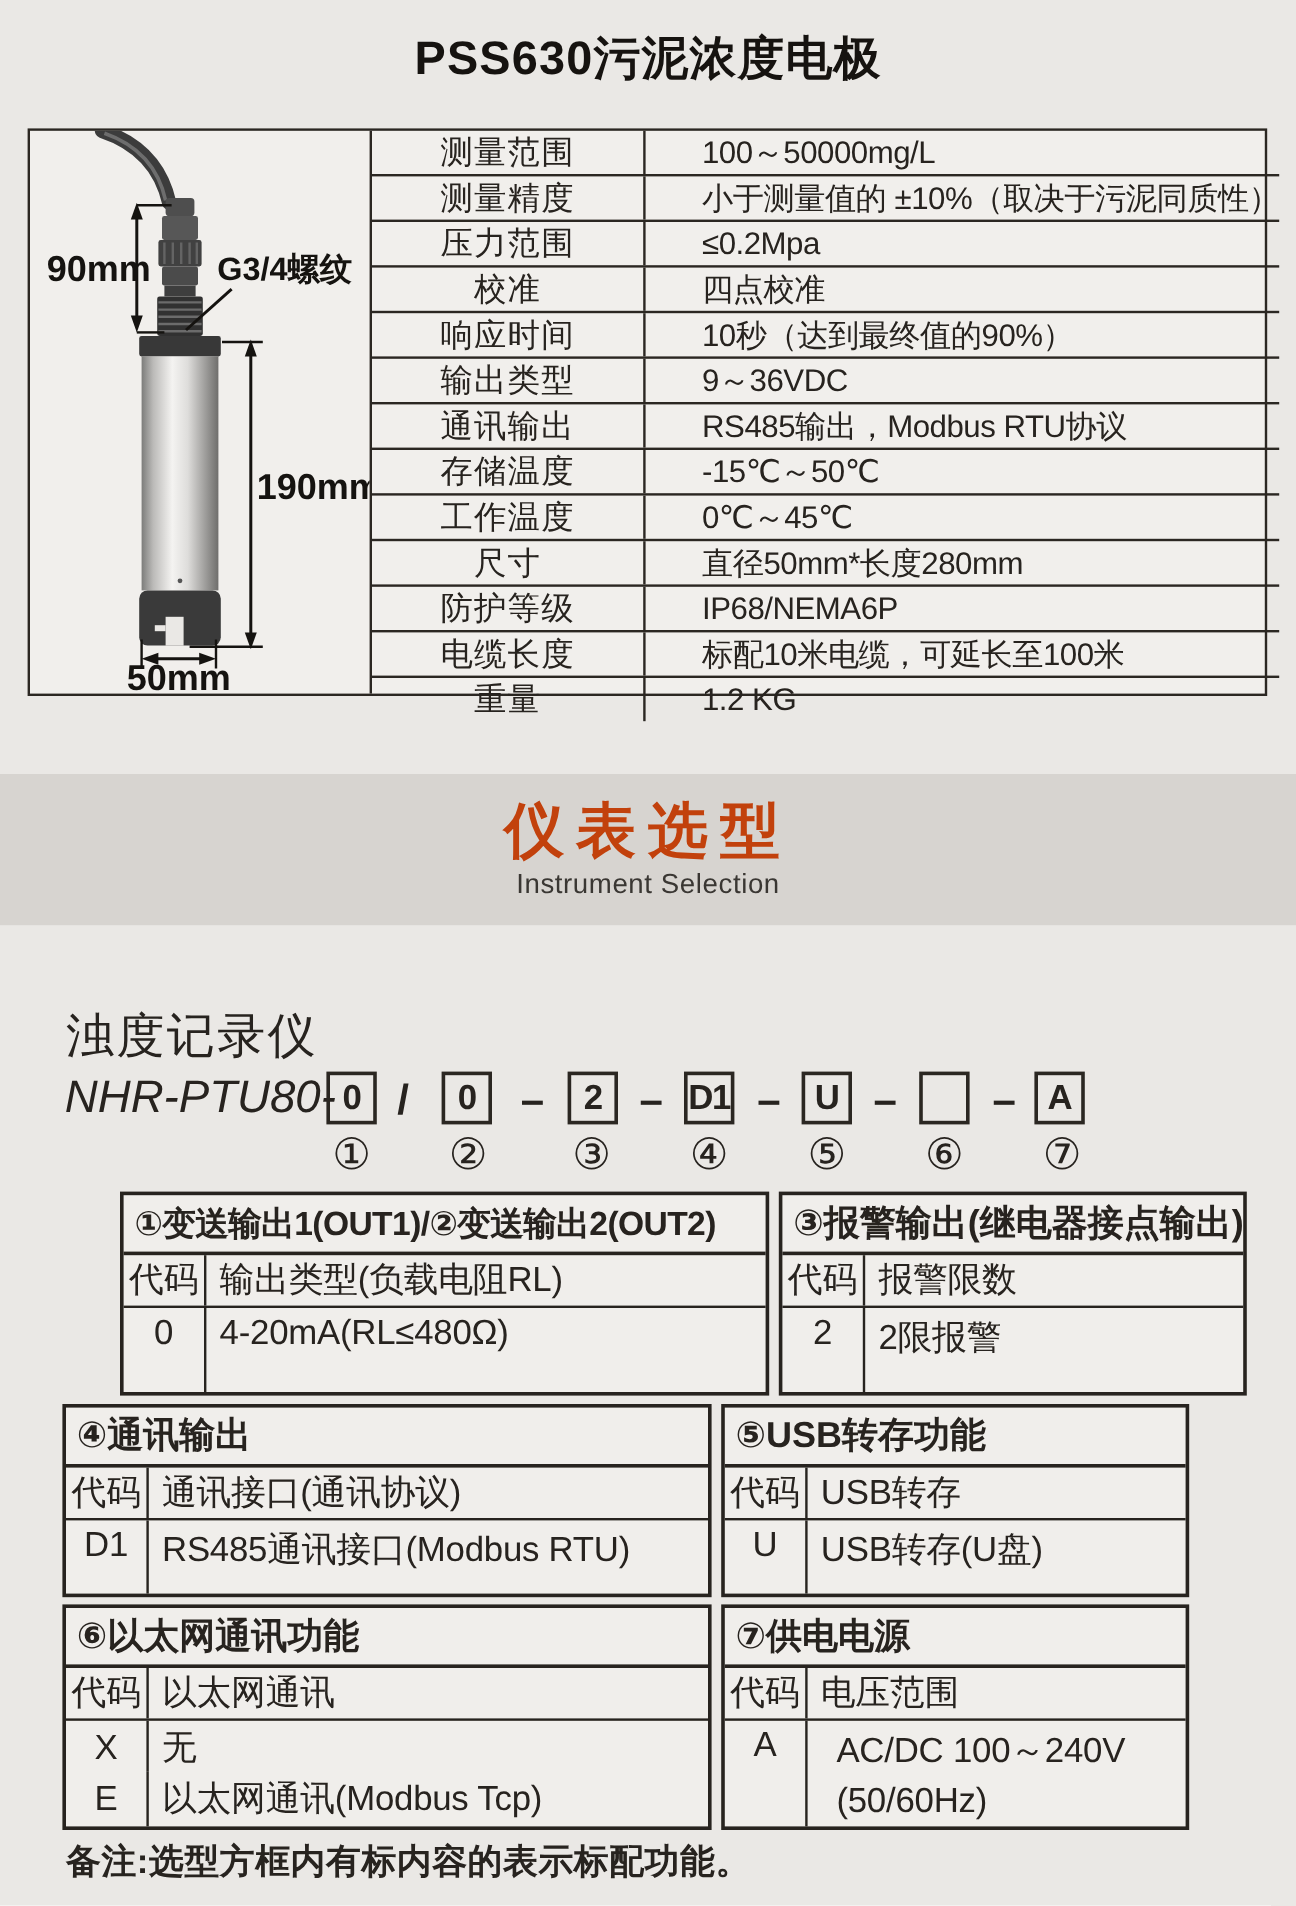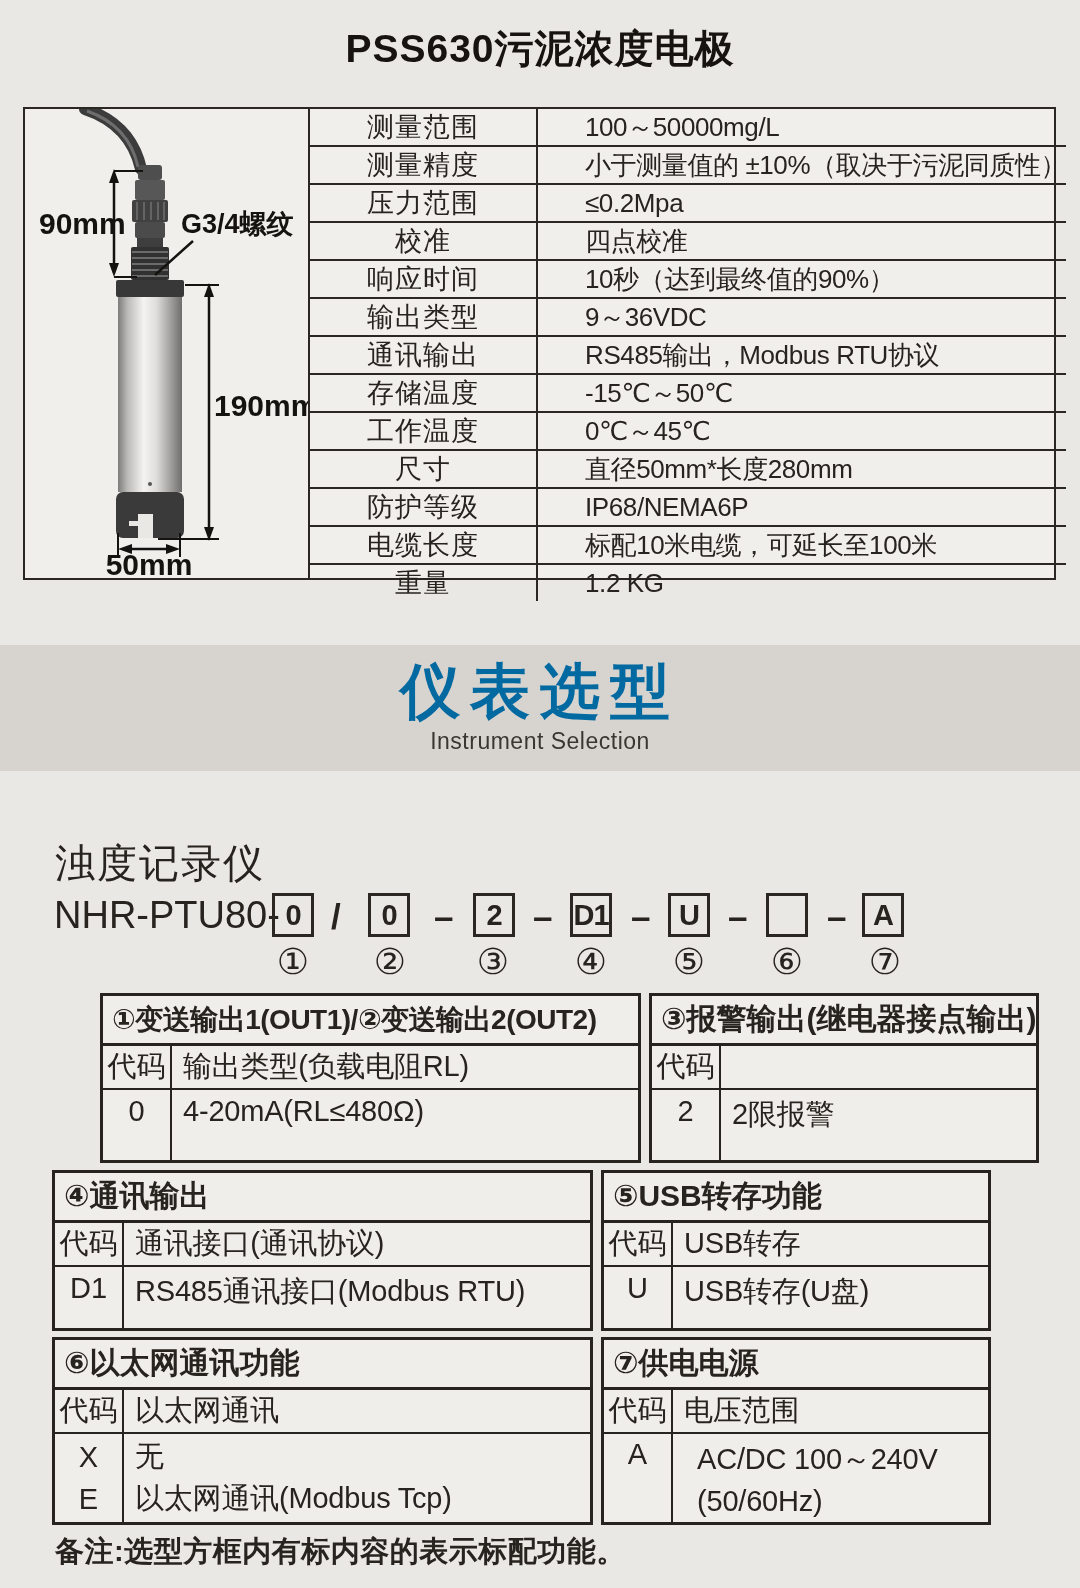--- a/index.html
+++ b/index.html
@@ -18,26 +18,26 @@
   .spec-row{display:flex;border-top:2px solid #2b2722;box-sizing:border-box;}
   .spec-row:first-child{border-top:none;}
   .spec-label{width:228px;border-right:2px solid #2b2722;box-sizing:border-box;
     display:flex;align-items:center;justify-content:center;font-size:27px;letter-spacing:1px;}
   .spec-value{flex:1;display:flex;align-items:center;padding-left:25px;
     font-size:26px;letter-spacing:-0.4px;white-space:nowrap;margin-left:22px;}
 
   
   .banner{position:absolute;left:0;top:645px;width:1080px;height:126px;background:#d7d4d0;
     display:flex;flex-direction:column;align-items:center;justify-content:center;}
-  .banner-title{font-size:60px;font-weight:700;letter-spacing:10px;color:#0369a1;line-height:1;}
+  .banner-title{font-size:50px;font-weight:700;letter-spacing:10px;color:#c2410c;line-height:1;}
   .banner-sub{font-size:23px;color:#3a3733;margin-top:6px;letter-spacing:0.5px;}
 
   
   .model-product{position:absolute;left:55px;top:836px;font-size:40px;font-weight:500;letter-spacing:2px;}
-  .model-prefix{position:absolute;left:54px;top:894px;font-size:38px;font-weight:500;letter-spacing:0px;}
+  .model-prefix{position:absolute;left:54px;top:894px;font-size:38px;font-weight:500;letter-spacing:0px;font-style:italic;}
   .code-box{position:absolute;top:893px;width:36px;height:38px;border:3px solid #2b2722;
     display:flex;align-items:center;justify-content:center;font-size:29px;font-weight:700;letter-spacing:-1px;}
   .code-sep{position:absolute;top:897px;font-size:35px;font-weight:700;}
   .code-marker{position:absolute;top:941px;transform:translateX(-50%);font-size:36px;color:#27231f;}
 
   
   .sel-block{position:absolute;left:52px;width:967px;display:flex;gap:8px;}
   .half{border:3px solid #27231f;background:#f0eeeb;box-sizing:border-box;display:flex;flex-direction:column;}
   .half.lft{width:541px;}
   .half.rgt{width:390px;}
@@ -254,20 +254,21 @@
       </div>
       <div class="h-row val">
         <div class="code">0</div>
         <div class="desc">4-20mA(RL≤480Ω)</div>
       </div>
     </div>
     <div class="half rgt">
       <div class="h-header">③报警输出(继电器接点输出)</div>
       <div class="h-row sub">
         <div class="code">代码</div>
+        <div class="desc">报警限数</div>
       </div>
       <div class="h-row val">
         <div class="code">2</div>
         <div class="desc">2限报警</div>
       </div>
     </div>
   </div>
 
   <div class="sel-block b2" style="top:1170px;">
     <div class="half lft">

